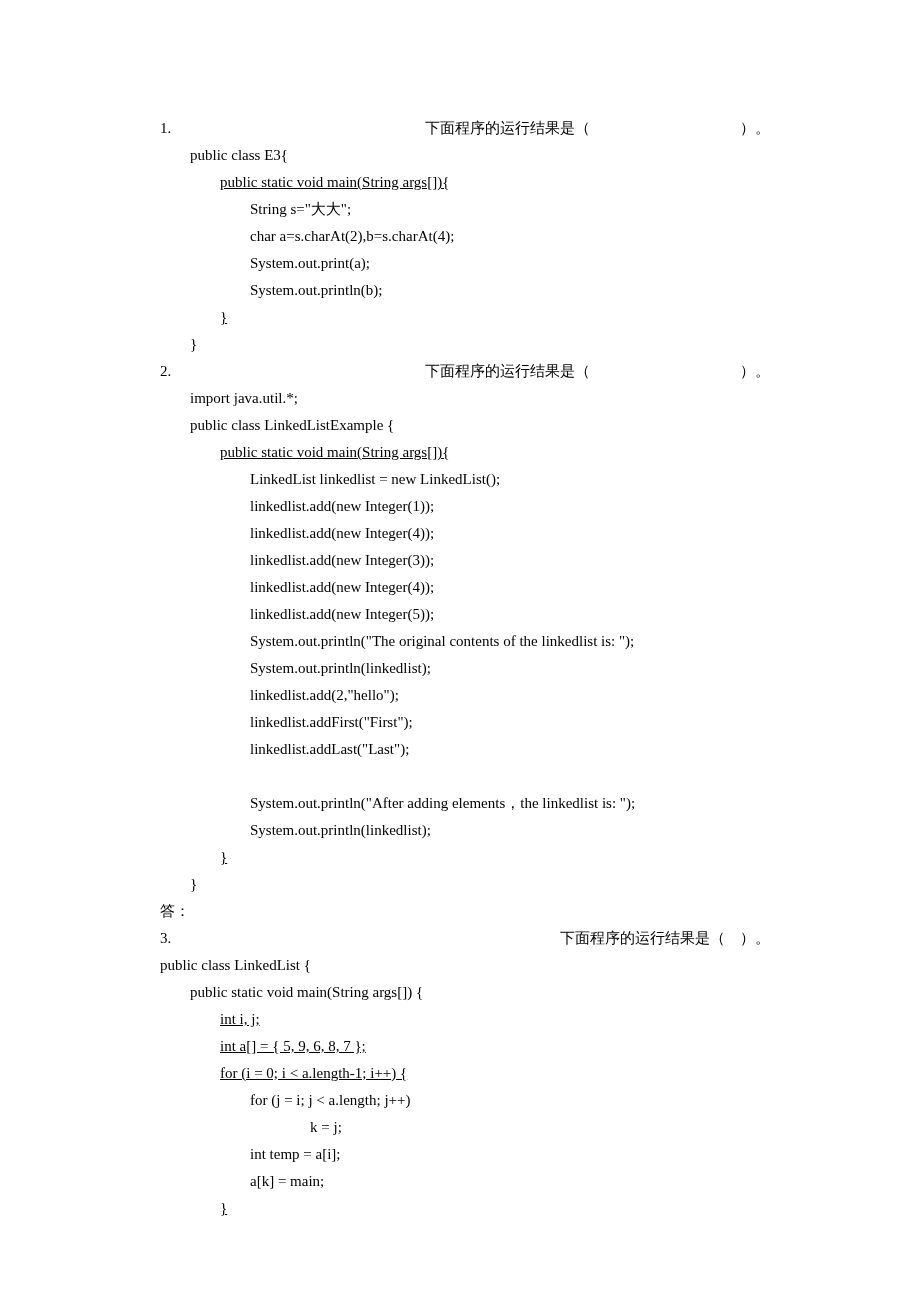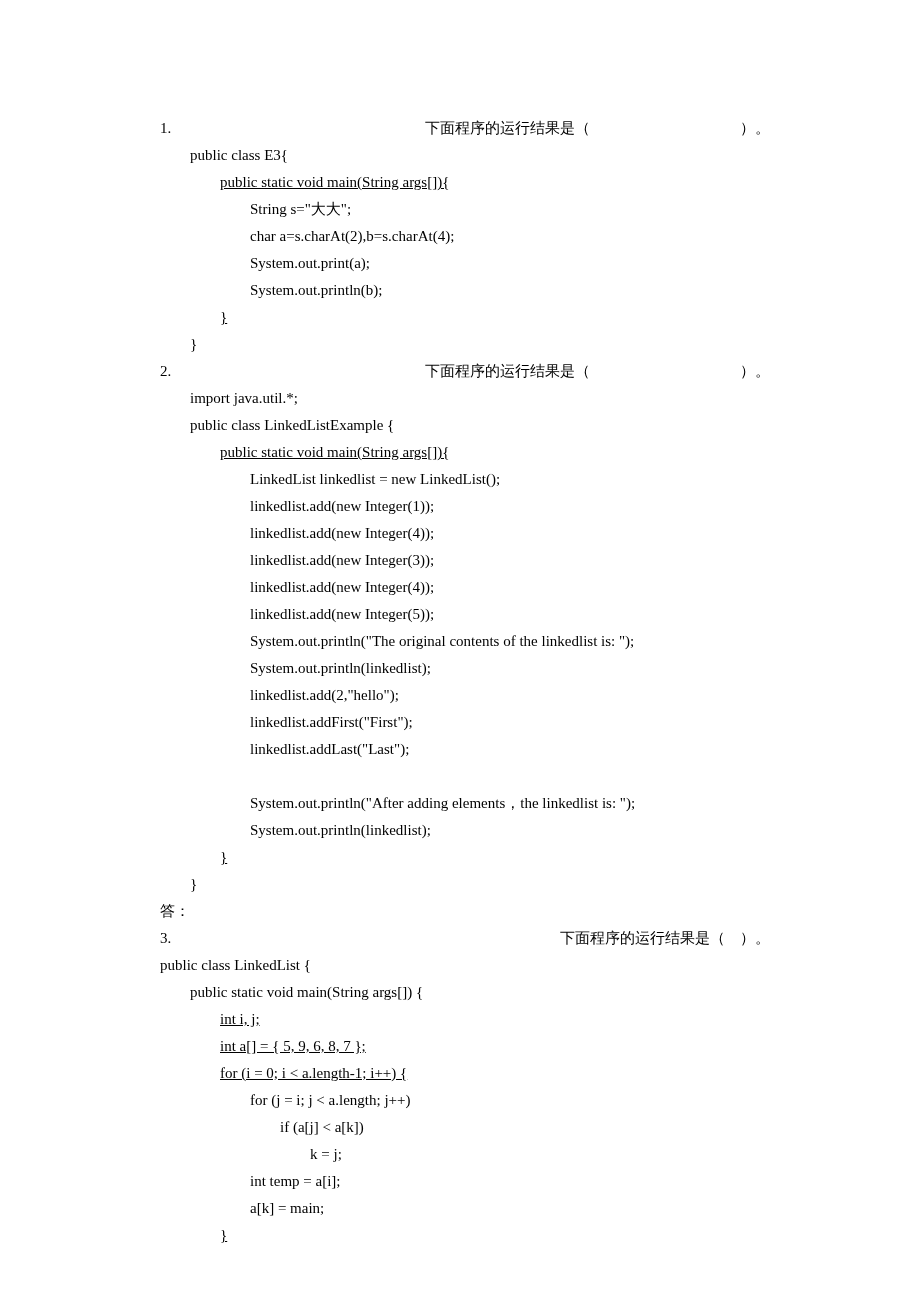--- a/index.html
+++ b/index.html
@@ -89,19 +89,18 @@
     <span class="q-text">
       <span>下面程序的运行结果是（</span><span style="white-space:pre;">    </span><span>）。</span>
     </span>
   </div>
   <div>public class LinkedList {</div>
   <div class="indent-1">public static void main(String args[]) {</div>
   <div class="indent-2">int i, j;</div>
   <div class="indent-2">int a[] = { 5, 9, 6, 8, 7 };</div>
   <div class="indent-2">for (i = 0; i &lt; a.length-1; i++) {</div>
   <div class="indent-3">for (j = i; j &lt; a.length; j++)</div>
-  <div class="indent-4">if (a[j] &lt; a[k])</div>
   <div class="indent-5">k = j;</div>
   <div class="indent-3">int temp = a[i];</div>
   <div class="indent-3">a[k] = main;</div>
   <div class="indent-2">}</div>
 
 </div>
 
 </body></html>

